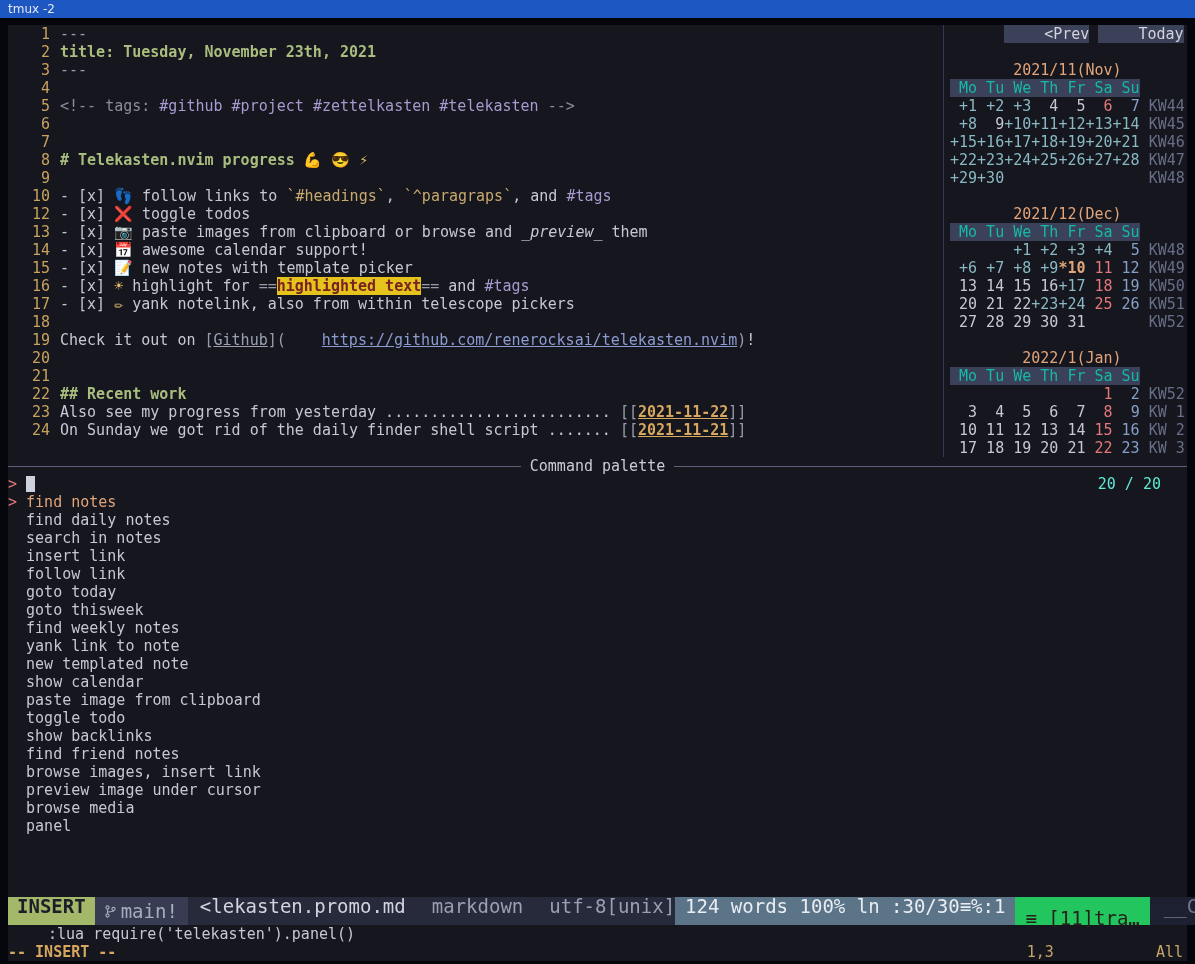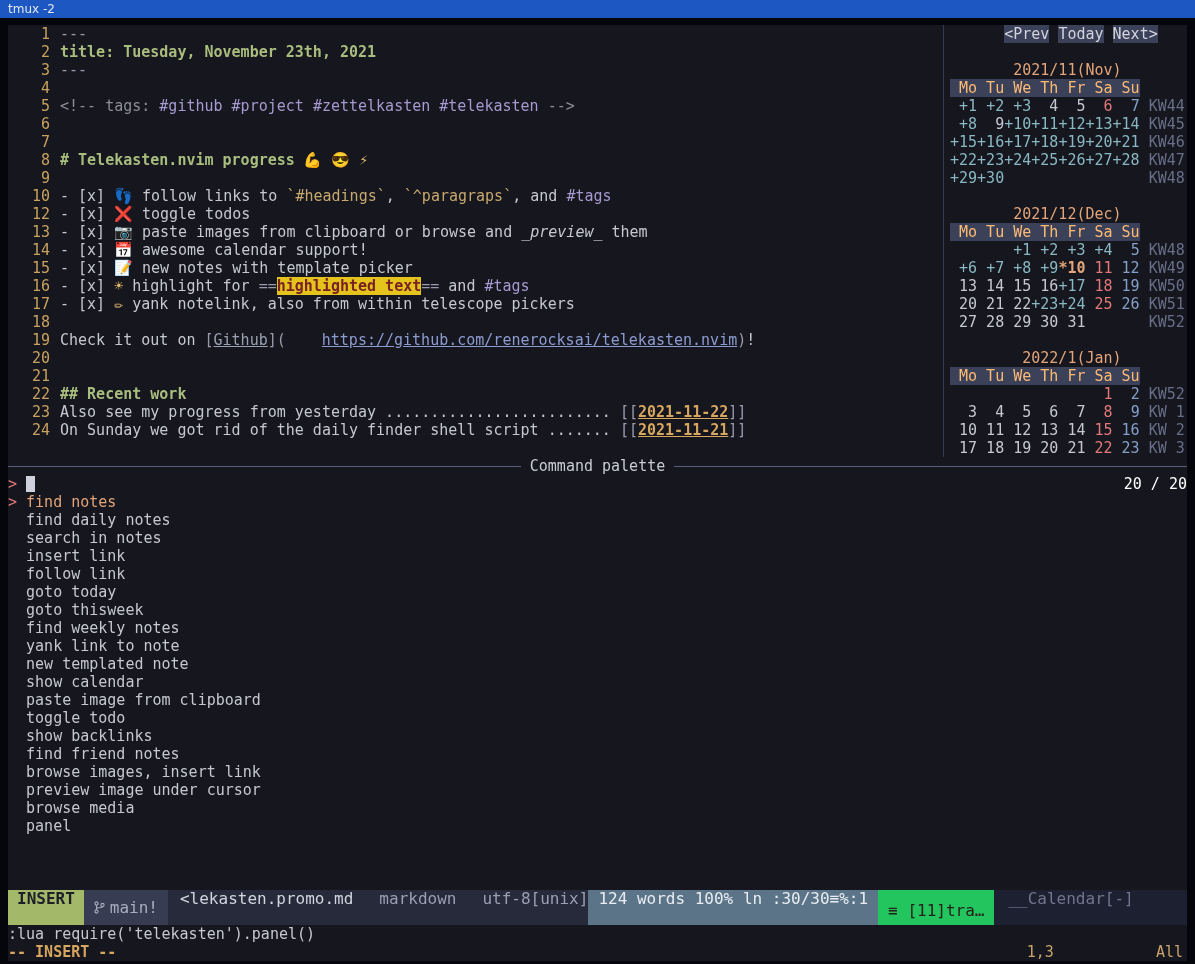--- a/index.html
+++ b/index.html
@@ -35,50 +35,50 @@
   .linktext{ color:#9aa0b0; text-decoration:underline; }
   .url     { color:#8d9cd0; text-decoration:underline;margin-left:36px; }
   .wiki    { color:#d7a65f; font-weight:bold; text-decoration:underline; }
 
   .cal-note  { color:#89b8c2; }
   .cal-sat   { color:#e27878;text-align:right; }
   .cal-sun   { color:#84a0c6; }
   .cal-today { color:#e2a478; font-weight:bold; }
   .cal-kw    { color:#686e87; }
   .cal-title { color:#e2a478; }
-  .cal-head  { background:#3c415a; color:#fdba74; }
-  .cal-btn   { background:#3c415a; color:#d2d4dd; }
+  .cal-head  { background:#3c415a; color:#14b8a6; }
+  .cal-btn   { background:#3c415a; color:#d2d4dd;padding-left:40px; }
 
   .palette-sep { height:18px; display:flex; align-items:center; }
   .sepline { flex:1; height:0; border-top:1px solid #5a6078; }
   .sep-label { margin:0 9px; color:#c9ccd6; }
 
   .prompt-row { height:18px; display:flex; white-space:pre; }
   .prompt-caret { color:#e27878; }
   .cursor-block { width:9px; height:16px; background:#cfd2dd; margin:1px 0 0 9px; }
-  .counter { margin-left:auto; color:#ffffff; }
+  .counter { margin-left:auto; padding-right:26px; color:#5eead4; }
 
   .results { }
   .result { height:18px; white-space:pre; }
   .result .caret { color:#e27878; }
   .result.selected .label { color:#e2a478; }
 
   .spacer { flex:1; }
 
-  .statusline { height:35px; display:flex; background:#262a3a; font-size:16px; line-height:18px; white-space:pre; }
+  .statusline { height:28px; display:flex; background:#262a3a; font-size:19px; line-height:18px; white-space:pre; }
   .st-mode   { background:#a3b869; color:#1c1e28; font-weight:bold; padding:0 9px; }
   .st-branch { background:#373c52; color:#a8adc0; padding:0 10px; display:flex; align-items:center; gap:5px; }
   .st-file   { color:#d2d4de; margin-left:12px; }
   .st-dim    { color:#9a9fb2; margin-left:26px; }
   .st-gap    { flex:1; }
   .st-stats  { background:#5b7487; color:#e9edf3; padding:0 10px; }
   .st-tabs   { background:#22c55e; color:#26221a; padding:12px 10px; }
   .st-cal    { width:272px; background:#1d2030; color:#707690; padding-left:14px; }
 
-  .cmdline { height:18px; white-space:pre; color:#c6c8d1; }
+  .cmdline { height:18px; white-space:pre; color:#c6c8d1;padding-left:40px; }
   .modeline { height:18px; display:flex; white-space:pre; }
   .mode-msg { color:#d7a65f; font-weight:bold; }
   .ruler { margin-left:auto; margin-right:102px; color:#c8a46a; }
   .ruler-all { margin-right:4px; color:#c8a46a; }
 </style>
 </head>
 <body>
 
 <div class="titlebar">
   <span>tmux -2</span>

